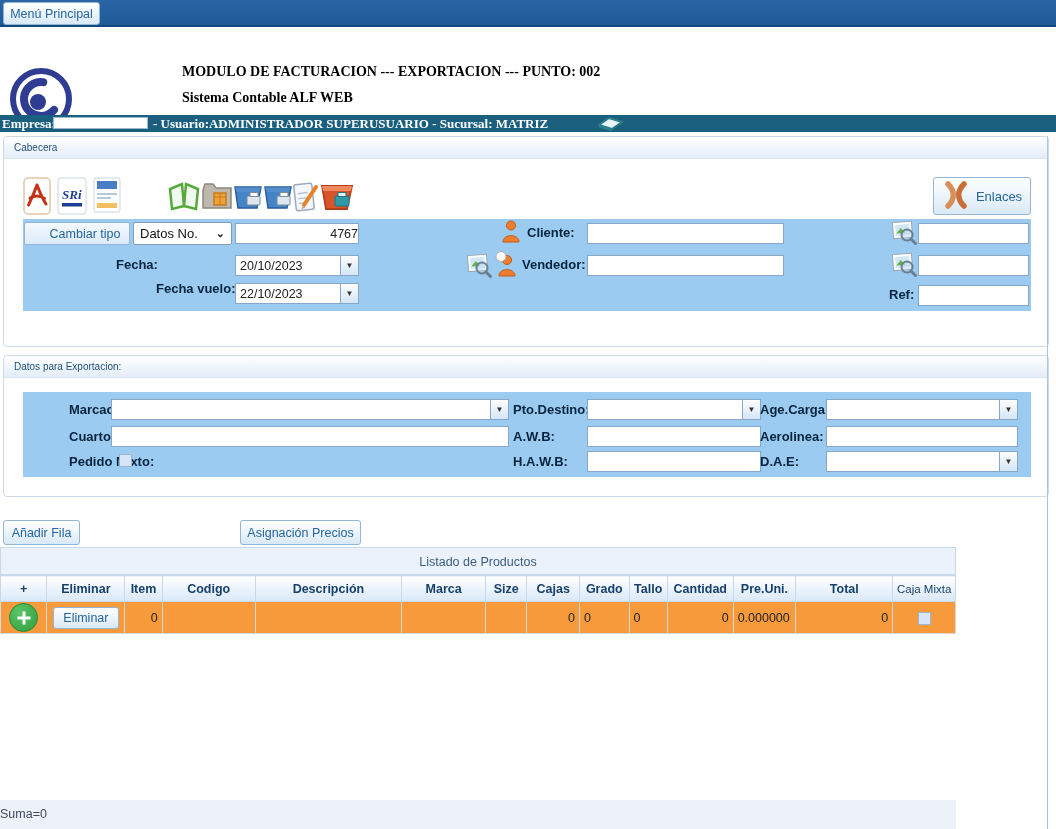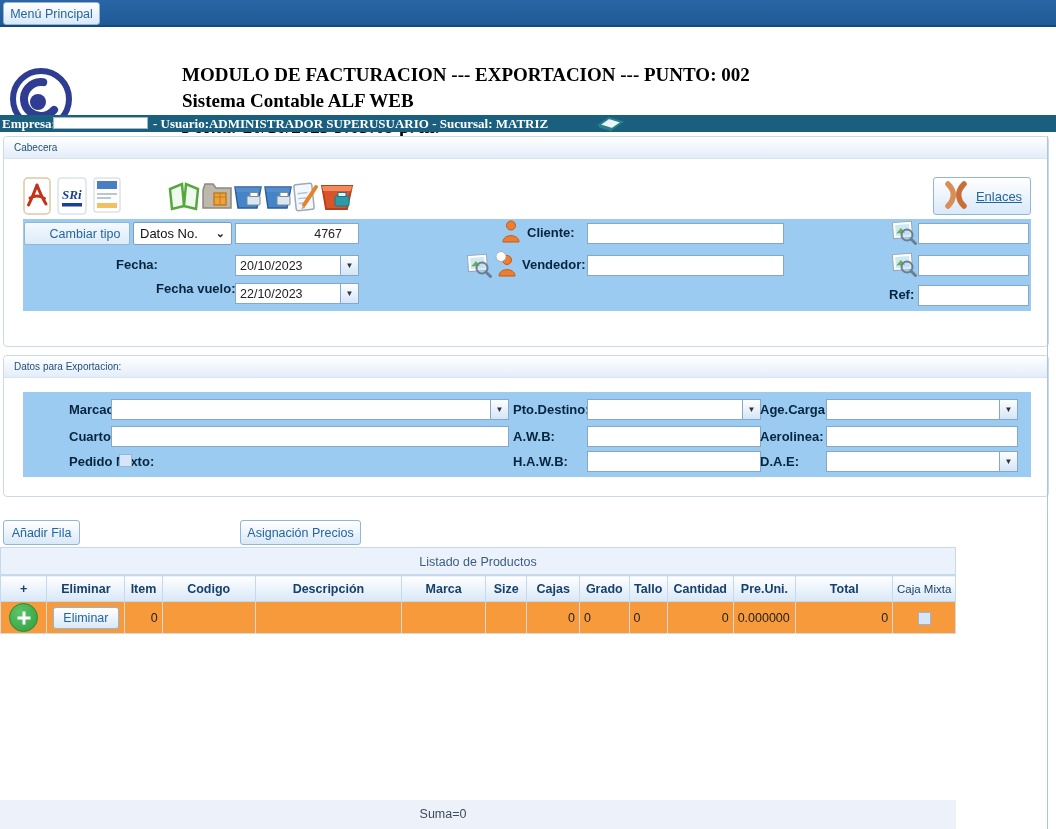--- a/index.html
+++ b/index.html
@@ -9,21 +9,21 @@
   .topbar{position:absolute;left:0;top:0;width:1056px;height:27px;
           background:linear-gradient(#2a66a5,#1d5a96);border-bottom:2px solid #14497d;box-sizing:border-box;}
   .btn{background:linear-gradient(#ffffff,#d9e9f8);border:1px solid #93b5d6;border-radius:3px;
        color:#2465a0;font-size:12.5px;font-family:"Liberation Sans",sans-serif;
        display:inline-flex;align-items:center;justify-content:center;box-sizing:border-box;cursor:pointer;}
   .menu-btn{position:absolute;left:3px;top:2px;width:97px;height:23px;}
   
   .header-band{position:absolute;left:0;top:27px;width:1056px;height:88px;background:#fff;}
   .logo{position:absolute;left:8px;top:38px;}
   .title-line{position:absolute;left:182px;font-family:"Liberation Serif",serif;
-              font-weight:bold;font-size:19px;color:#000;white-space:nowrap;}
+              font-weight:bold;font-size:14px;color:#000;white-space:nowrap;}
   .t1{top:37px;} .t2{top:63px;} .t3{top:89px;}
   .it{font-style:italic;}
   
   .user-bar{position:absolute;left:0;top:115px;width:1056px;height:17px;background:#1a5f7e;
             color:#fff;font-family:"Liberation Serif",serif;font-weight:bold;font-size:13px;}
   .ub-lbl{position:absolute;left:2px;top:1px;}
   .ub-input{position:absolute;left:53px;top:2px;width:95px;height:12px;background:#fff;
             border:1px solid #9db8c8;box-sizing:border-box;}
   .ub-txt{position:absolute;left:153px;top:1px;white-space:nowrap;}
   .ub-book{position:absolute;left:596px;top:1px;}
@@ -31,34 +31,34 @@
   .groupbox{position:absolute;left:3px;width:1046px;background:#fff;border:1px solid #ccd9e8;
             border-radius:4px;box-sizing:border-box;}
   .gb-cabecera{top:136px;height:211px;}
   .gb-datos{top:355px;height:142px;}
   .gb-head{height:21px;line-height:21px;padding-left:10px;background:linear-gradient(#ffffff,#e3edf9);
            border-bottom:1px solid #d9e4f1;border-radius:4px 4px 0 0;color:#1f4e79;font-size:10px;}
   .blue-panel{position:absolute;background:#9bcbf0;}
   .bp1{left:19px;top:82px;width:1008px;height:92px;}
   .bp2{left:19px;top:36px;width:1008px;height:85px;}
   .blbl{position:absolute;font-weight:bold;font-size:13px;color:#07243e;white-space:nowrap;}
-  .tin{position:absolute;border:1px solid #86a7c8;height:21px;font-size:12.5px;padding:0 16px;
+  .tin{position:absolute;border:1px solid #86a7c8;height:21px;font-size:12.5px;padding:0 0;
        box-sizing:border-box;background:#fff;font-family:"Liberation Sans",sans-serif;color:#222;}
   .num{text-align:right;}
   .combo{position:absolute;display:flex;height:21px;}
   .combo .cin{flex:1;border:1px solid #86a7c8;border-right:none;background:#fff;font-size:12.5px;
               padding:0 4px;box-sizing:border-box;min-width:0;font-family:"Liberation Sans",sans-serif;color:#222;}
   .dd-btn{width:19px;background:linear-gradient(#fefefe,#d3e5f7);border:1px solid #86a7c8;
           display:flex;align-items:center;justify-content:center;font-size:8px;color:#333;cursor:pointer;box-sizing:border-box;}
   .sel{position:absolute;display:flex;align-items:center;justify-content:space-between;background:#fff;
        border:1px solid #7f9db9;border-radius:2px;padding:0 6px;font-size:13px;height:23px;
        box-sizing:border-box;color:#111;cursor:pointer;}
   .sel .chev{font-size:11px;font-weight:bold;color:#222;margin-left:6px;}
   .tbi{position:absolute;display:inline-block;cursor:pointer;text-decoration:underline;}
-  .enlaces-btn{position:absolute;left:929px;top:40px;width:98px;height:38px;gap:6px;font-size:13px;text-decoration:underline;}
+  .enlaces-btn{position:absolute;left:929px;top:40px;width:98px;height:38px;gap:6px;font-size:13px;}
   .cbx{position:absolute;width:13px;height:13px;background:#d6e6f8;border:1px solid #98b6d4;box-sizing:border-box;cursor:pointer;}
   
   .anadir-btn{position:absolute;left:3px;top:520px;width:77px;height:25px;}
   .asigna-btn{position:absolute;left:240px;top:520px;width:121px;height:25px;}
   
   .tbl-wrap{position:absolute;left:0;top:547px;width:956px;}
   .tbl-caption{height:28px;line-height:28px;text-align:center;background:#ecf2fc;
                border:1px solid #c9d9ec;color:#3c5d82;font-size:12.5px;box-sizing:border-box;}
   table.grid{border-collapse:collapse;table-layout:fixed;width:956px;}
   table.grid th{background:linear-gradient(#ffffff,#d8e7f7);border:1px solid #c5d8ec;
@@ -68,21 +68,21 @@
                 color:#222;padding:0 4px;white-space:nowrap;overflow:hidden;}
   td.ar{text-align:right;} td.al{text-align:left;} td.ac{text-align:center;}
   .plus-btn{width:27px;height:27px;border-radius:50%;border:1px solid #2a8a37;cursor:pointer;
             background:radial-gradient(circle at 35% 30%,#5cc468,#2f9e3e);position:relative;margin:0 auto;display:block;}
   .plus-btn::before,.plus-btn::after{content:"";position:absolute;background:#fff;left:50%;top:50%;}
   .plus-btn::before{width:13px;height:3px;transform:translate(-50%,-50%);}
   .plus-btn::after{width:3px;height:13px;transform:translate(-50%,-50%);}
   .del-btn{width:66px;height:22px;font-size:12.5px;}
   .row-cbx{position:static;display:inline-block;vertical-align:middle;}
   .tbl-footer{position:absolute;left:0;top:800px;width:956px;height:29px;background:#edf1fa;
-              color:#3f4a5a;font-size:12.5px;line-height:29px;text-align:center;
+              color:#3f4a5a;font-size:12.5px;line-height:29px;text-align:left;
               padding-right:70px;box-sizing:border-box;}
   .vline-right{position:absolute;left:1047px;top:136px;width:1px;height:693px;background:#aac6de;}
 </style>
 </head>
 <body>
 
 <div class="topbar">
   <button class="btn menu-btn">Menú Principal</button>
 </div>
 

